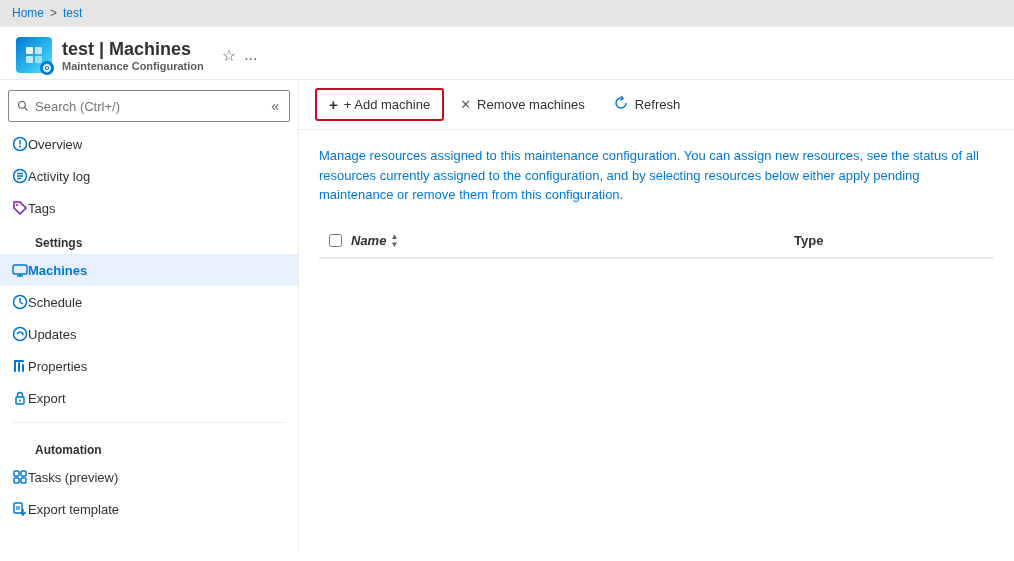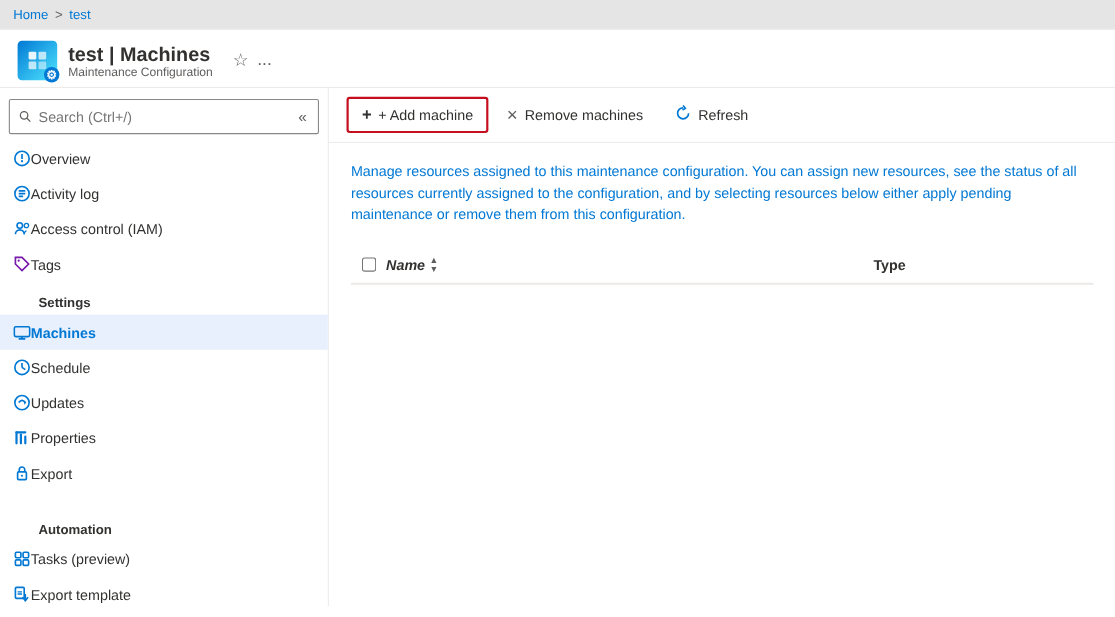--- a/index.html
+++ b/index.html
@@ -8,21 +8,21 @@
     
     .breadcrumb { display: flex; align-items: center; gap: 6px; padding: 6px 12px; font-size: 12px; color: #0078d4; background: #e5e5e5; border-bottom: 1px solid #edebe9; }
     .breadcrumb span { color: #605e5c; }
 
     
     .header { display: flex; align-items: center; gap: 10px; padding: 10px 16px 6px 16px; border-bottom: 1px solid #edebe9; }
     .header-icon { width: 36px; height: 36px; background: linear-gradient(135deg, #0078d4 0%, #50e6ff 100%); border-radius: 4px; display: flex; align-items: center; justify-content: center; color: white; font-size: 18px; font-weight: bold; position: relative; flex-shrink: 0; }
     .header-icon::after { content: '⚙'; position: absolute; bottom: -2px; right: -2px; font-size: 11px; background: #0078d4; border-radius: 50%; width: 14px; height: 14px; display: flex; align-items: center; justify-content: center; }
     .header-text { display: flex; flex-direction: column; }
     .header-title { font-size: 18px; font-weight: 600; color: #323130; }
-    .header-subtitle { font-size: 11px; color: #605e5c; }
+    .header-subtitle { font-size: 11px; color: #605e5c; font-weight: bold; }
     .header-actions { display: flex; align-items: center; gap: 8px; margin-left: 8px; }
     .header-actions .star-icon, .header-actions .more-icon { color: #605e5c; cursor: pointer; font-size: 16px; }
 
     
     .layout { display: flex; height: calc(561px - 90px); }
 
     
     .sidebar { width: 299px; flex-shrink: 0; border-right: 1px solid #edebe9; display: flex; flex-direction: column; overflow-y: auto; padding-top: 4px; }
     .search-box { display: flex; align-items: center; gap: 6px; margin: 6px 8px; border: 1px solid #8a8886; border-radius: 2px; padding: 5px 8px; background: #fff; }
     .search-box input { border: none; outline: none; font-size: 13px; color: #323130; width: 100%; background: transparent; }
@@ -118,31 +118,20 @@
     <div class="nav-item">
       <span class="nav-icon icon-activity">
         <svg width="16" height="16" viewBox="0 0 16 16" fill="none">
           <circle cx="8" cy="8" r="6.5" stroke="#0078d4" stroke-width="1.5" fill="none"></circle>
           <line x1="5" y1="8" x2="11" y2="8" stroke="#0078d4" stroke-width="1.5"></line>
           <line x1="5" y1="5.5" x2="11" y2="5.5" stroke="#0078d4" stroke-width="1.5"></line>
           <line x1="5" y1="10.5" x2="9" y2="10.5" stroke="#0078d4" stroke-width="1.5"></line>
         </svg>
       </span>
       <span>Activity log</span>
-    </div>
-    <div class="nav-item">
-      <span class="nav-icon icon-access">
-        <svg width="16" height="16" viewBox="0 0 16 16" fill="none">
-          <circle cx="6" cy="5" r="2.5" stroke="#0078d4" stroke-width="1.5" fill="none"></circle>
-          <path d="M2 13c0-2.2 1.8-4 4-4s4 1.8 4 4" stroke="#0078d4" stroke-width="1.5" fill="none"></path>
-          <circle cx="12" cy="5" r="2" stroke="#0078d4" stroke-width="1.2" fill="none"></circle>
-          <path d="M10 13c0-1.5 0.9-2.8 2-3.3" stroke="#0078d4" stroke-width="1.2" fill="none"></path>
-        </svg>
-      </span>
-      <span>Access control (IAM)</span>
     </div>
     <div class="nav-item">
       <span class="nav-icon icon-tags">
         <svg width="16" height="16" viewBox="0 0 16 16" fill="none">
           <path d="M2 2h6l6 6-6 6-6-6V2z" stroke="#7719aa" stroke-width="1.5" fill="none"></path>
           <circle cx="5" cy="5" r="1" fill="#7719aa"></circle>
         </svg>
       </span>
       <span>Tags</span>
     </div>

